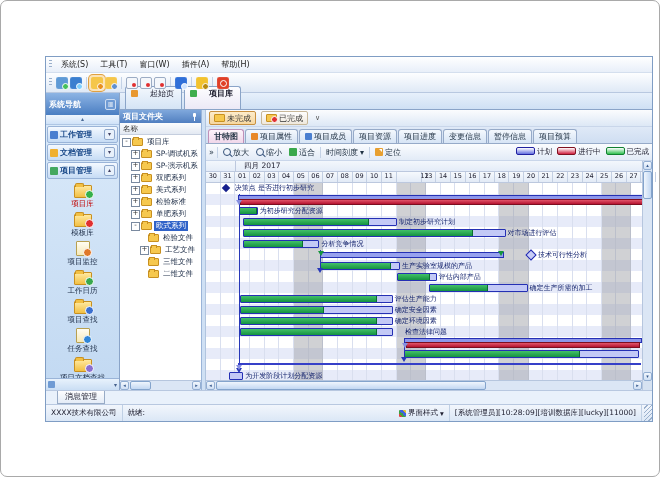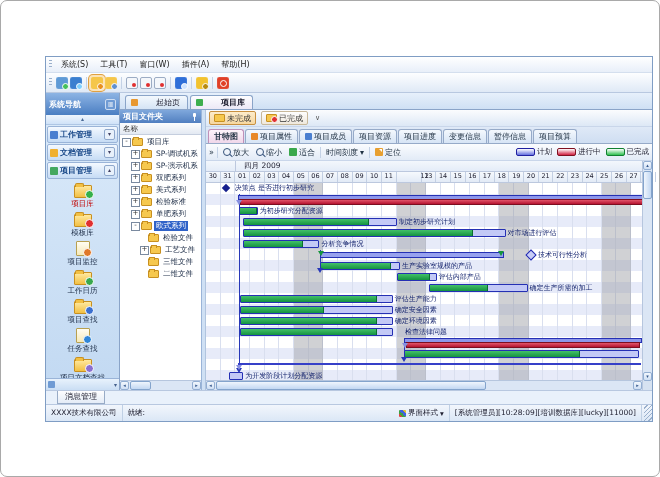--- a/index.html
+++ b/index.html
@@ -33,21 +33,21 @@
   .nav-item.sel .lbl{color:#c00000;}
   .fold{width:16px;height:11px;background:linear-gradient(#ffe9a0,#f2c044);border:1px solid #c89020;border-radius:1px;position:relative;margin-top:3px;}
   .fold:before{content:"";position:absolute;top:-3px;left:0;width:7px;height:3px;background:#f2c044;border:1px solid #c89020;border-bottom:none;border-radius:2px 2px 0 0;}
   .page{width:12px;height:13px;background:linear-gradient(#fffdf2,#f6e9b8);border:1px solid #b8a050;border-radius:1px;position:relative;margin-top:1px;}
   .badge{position:absolute;right:-3px;bottom:-2px;width:7px;height:7px;border-radius:50%;border:1px solid #fff;}
   .nav-bottom{height:11px;margin-top:auto;border-top:1px solid #9ab4d8;background:linear-gradient(#e8f2fc,#cadef4);display:flex;align-items:center;padding:0 2px;gap:2px;flex:0 0 auto;font-size:6px;color:#44608c;}
   .nav-bottom .sq{width:7px;height:7px;border-radius:1px;background:#6f9bd4;}
   
   .center{flex:1;display:flex;flex-direction:column;min-width:0;}
   .tabstrip{height:16px;background:linear-gradient(#e7f0fb,#cfe0f4);border-bottom:1px solid #8aa4c8;display:flex;align-items:flex-end;padding-left:5px;gap:2px;flex:0 0 auto;}
-  .dtab{font-size:8px;color:#223;padding:1px 7px 1px 5px;border:1px solid #8aa4c8;border-bottom:none;border-radius:3px 3px 0 0;background:linear-gradient(#f3f8fd,#d5e4f5);display:flex;align-items:center;gap:18px;}
+  .dtab{font-size:8px;color:#223;padding:1px 7px 10px 5px;border:1px solid #8aa4c8;border-bottom:none;border-radius:3px 3px 0 0;background:linear-gradient(#f3f8fd,#d5e4f5);display:flex;align-items:center;gap:12px;}
   .dtab.active{background:linear-gradient(#fdfdff,#ece9f6);font-weight:bold;}
   .dtab .ico{width:7px;height:7px;border-radius:1px;}
   .content-row{flex:1;display:flex;min-height:0;}
   
   .treepanel{width:82px;flex:0 0 auto;background:#fff;border-right:1px solid #9ab4d8;display:flex;flex-direction:column;box-sizing:border-box;}
   .tree-header{height:13px;background:linear-gradient(#7fa8dc,#517fc0);color:#fff;font-size:8px;font-weight:bold;display:flex;align-items:center;justify-content:space-between;padding:0 3px;flex:0 0 auto;}
   .pin{width:7px;height:9px;position:relative;}
   .pin:before{content:"";position:absolute;left:2px;top:1px;width:3px;height:4px;background:#fff;border-radius:1px;}
   .pin:after{content:"";position:absolute;left:3px;top:5px;width:1px;height:4px;background:#fff;}
   .tree-colhead{height:11px;background:linear-gradient(#fcfdfe,#e3e9f2);border-bottom:1px solid #c5cede;font-size:7.5px;color:#333;padding:0 3px;line-height:11px;flex:0 0 auto;}
@@ -73,21 +73,21 @@
   .ctab .ico{width:7px;height:7px;border-radius:1px;}
   .gtoolbar{height:16px;display:flex;align-items:center;gap:3px;padding:0 3px;background:linear-gradient(#fafcfe,#e2ebf7);border-bottom:1px solid #c9d6ea;font-size:8px;color:#234;flex:0 0 auto;}
   .gsep{width:1px;height:11px;background:#c4d2e6;}
   .gbtn{display:flex;align-items:center;gap:2px;padding:0 2px;height:13px;}
   .mag{width:6px;height:6px;border:1px solid #35527a;border-radius:50%;position:relative;}
   .mag:after{content:"";position:absolute;width:4px;height:1px;background:#35527a;right:-3px;bottom:-1px;transform:rotate(45deg);}
   .i-fit{width:8px;height:8px;background:#3aa84c;border-radius:1px;}
   .i-loc{width:8px;height:8px;background:#e8a030;border-radius:1px;position:relative;}
   .i-loc:after{content:"";position:absolute;right:1px;top:1px;border-left:3px solid transparent;border-top:3px solid #fff;}
   .legend{margin-left:auto;display:flex;align-items:center;gap:5px;}
-  .litem{display:flex;align-items:center;gap:2px;font-size:7.5px;color:#223;}
+  .litem{display:flex;align-items:flex-start;gap:2px;font-size:7.5px;color:#223;}
   .lbar{width:17px;height:6px;border-radius:2px;border:1px solid #333;}
   
   .gantt-area{flex:1;display:flex;min-height:0;}
   .plot-col{flex:1;display:flex;flex-direction:column;min-width:0;background:#fff;}
   .month-row{height:10px;background:linear-gradient(#f3f7fc,#e4ecf8);border-bottom:1px solid #bcc8de;position:relative;font-size:7.5px;color:#223;flex:0 0 auto;}
   .month-label{position:absolute;left:38px;top:0;line-height:10px;}
   .month-sep{position:absolute;left:29px;top:0;bottom:0;width:1px;background:#bcc8de;}
   .day-row{height:10px;display:flex;border-bottom:1px solid #bcc8de;background:linear-gradient(#f6f9fd,#e2eaf6);flex:0 0 auto;}
   .day-cell{box-sizing:border-box;border-right:1px solid #c3cfe2;font-size:6.5px;line-height:9px;text-align:center;color:#223;flex:0 0 auto;}
   .gantt-body{flex:1;position:relative;overflow:hidden;
@@ -446,21 +446,21 @@
                   <span class="litem">
                     <span class="lbar" style="background: linear-gradient(rgb(255, 255, 255), rgb(48, 192, 80)); border-color: rgb(16, 128, 48);"></span>
                     <span>已完成</span>
                   </span>
                 </div>
               </div>
             <div class="gantt-area">
               <div class="plot-col">
                 <div class="month-row">
                   <span class="month-sep"></span>
-                  <span class="month-label">四月  2009</span>
+                  <span class="month-label">四月  2017</span>
                 </div>
                 <div id="day-row" class="day-row">
                     <span class="day-cell" style="width: 14.66px;">30</span>
                     <span class="day-cell" style="width: 14.66px;">31</span>
                     <span class="day-cell" style="width: 14.66px;">01</span>
                     <span class="day-cell" style="width: 14.66px;">02</span>
                     <span class="day-cell" style="width: 14.66px;">03</span>
                     <span class="day-cell" style="width: 14.66px;">04</span>
                     <span class="day-cell" style="width: 14.66px;">05</span>
                     <span class="day-cell" style="width: 14.66px;">06</span>

